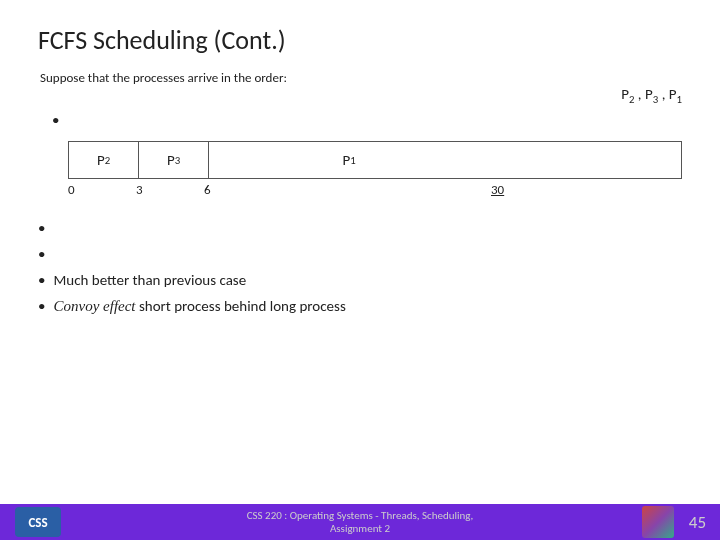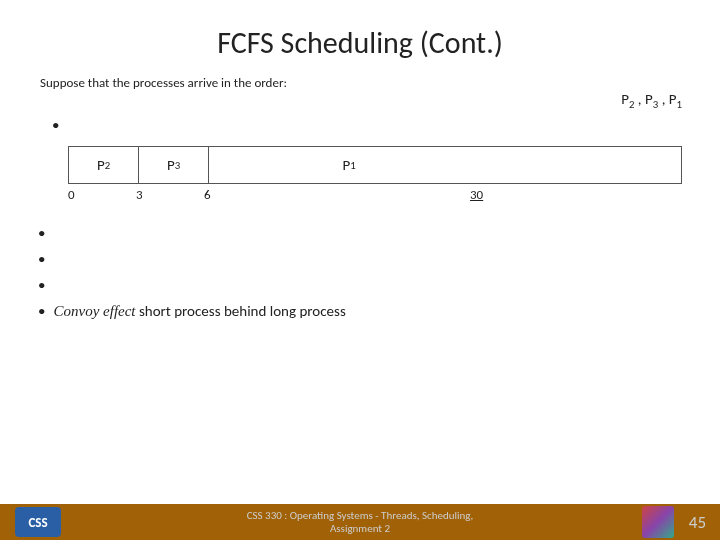--- a/index.html
+++ b/index.html
@@ -15,24 +15,24 @@
 
     .slide-container {
       width: 720px;
       height: 540px;
       padding: 18px 38px 18px 38px;
       display: flex;
       flex-direction: column;
     }
 
     .slide-title {
-      font-size: 30px;
+      font-size: 26px;
       font-weight: 400;
       color: #222;
-      text-align: center;
+      text-align: left;
       margin-bottom: 14px;
       margin-top: 6px;
     }
 
     .intro-text {
       font-size: 13px;
       margin-bottom: 0;
       margin-left: 2px;
     }
 
@@ -108,21 +108,21 @@
       font-family: Liberation Serif, serif;
     }
 
     
     .footer {
       position: absolute;
       bottom: 0;
       left: 0;
       right: 0;
       height: 36px;
-      background: #a16207;
+      background: #6d28d9;
       display: flex;
       align-items: center;
       justify-content: center;
     }
 
     .footer-logo {
       position: absolute;
       left: 8px;
       bottom: 0;
       width: 60px;
@@ -200,54 +200,57 @@
   <div class="gantt-wrapper">
     <div class="gantt-bars">
       <div class="gantt-cell p2">P<sub>2</sub></div>
       <div class="gantt-cell p3">P<sub>3</sub></div>
       <div class="gantt-cell p1">P<sub>1</sub></div>
     </div>
     <div class="gantt-labels">
       <span class="gantt-label" style="left: 0px;">0</span>
       <span class="gantt-label" style="left: 68px;">3</span>
       <span class="gantt-label" style="left: 136px;">6</span>
-      <span class="gantt-label" style="left: 402px; text-decoration: underline;">30</span>
+      <span class="gantt-label" style="left: 423px; text-decoration: underline;">30</span>
     </div>
   </div>
 
   <div class="bullets-section">
 
     <div class="bullet-item">
       <span class="dot">•</span>
     </div>
 
     <div class="bullet-item">
       <span class="dot">•</span>
     </div>
 
     <div class="bullet-item">
       <span class="dot">•</span>
+      <span>
+        Much better than previous case
+      </span>
     </div>
 
     <div class="bullet-item">
       <span class="dot">•</span>
       <span>
         <em>Convoy effect</em> short process behind long process
       </span>
     </div>
 
   </div>
 
 </div>
 
 <div class="footer">
   <div class="footer-logo">
     <div class="footer-logo-box">
       <span class="footer-logo-text">CSS</span>
     </div>
   </div>
   <div class="footer-center-text">
-    <div>CSS 330 : Operating Systems - Threads, Scheduling,</div>
+    <div>CSS 220 : Operating Systems - Threads, Scheduling,</div>
     <div>Assignment 2</div>
   </div>
   <div class="footer-image"></div>
   <span class="footer-page-num">45</span>
 </div>
 
 </body></html>

